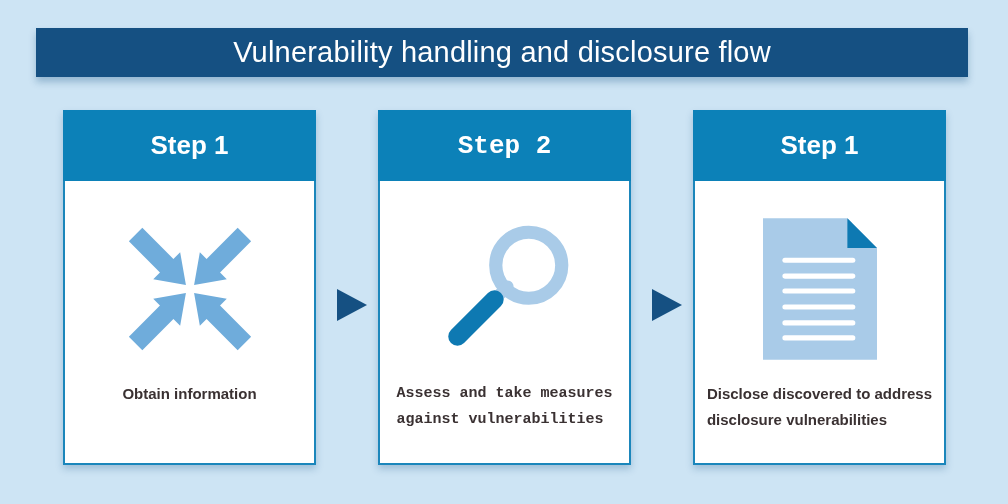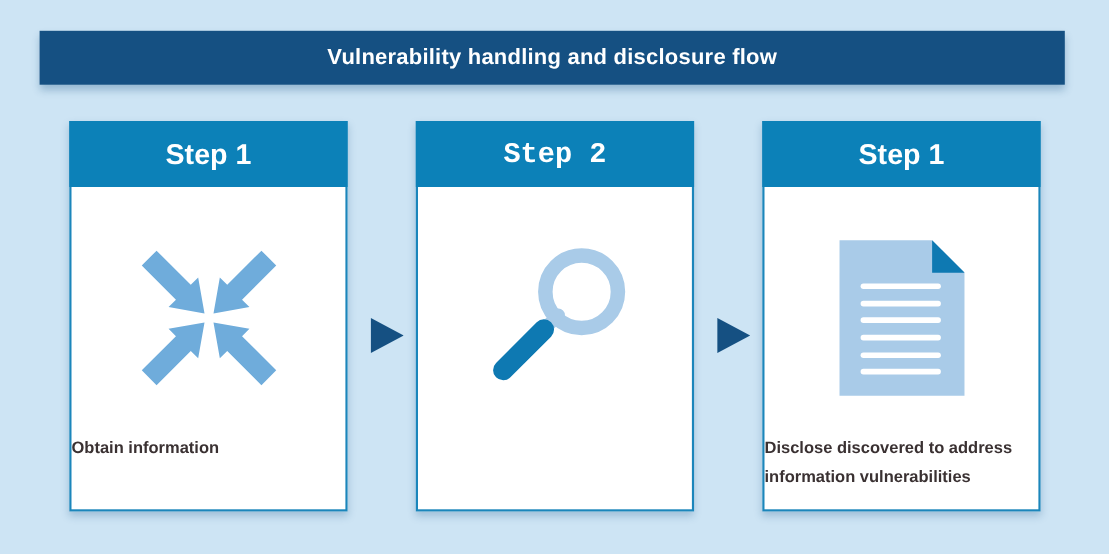--- a/index.html
+++ b/index.html
@@ -17,59 +17,59 @@
   .title-bar {
     position: absolute;
     left: 36px; top: 28px;
     width: 932px; height: 49px;
     background: #155082;
     box-shadow: 0 5px 7px rgba(21, 80, 130, 0.30);
     display: flex; align-items: center; justify-content: center;
   }
   .title-bar .title-text {
     color: #ffffff;
-    font-size: 20px;
-    font-weight: 700;
+    font-size: 29px;
+    font-weight: 400;
     letter-spacing: 0.2px;
   }
   .step-box {
     position: absolute;
     top: 110px;
     width: 253px; height: 355px;
     background: #ffffff;
     border: 2px solid #1B86BB;
     box-sizing: border-box;
     box-shadow: 0 4px 7px rgba(21, 80, 130, 0.25);
   }
   .step-box.s1 { left: 63px; }
   .step-box.s2 { left: 378px; font-family: Liberation Mono, monospace; }
   .step-box.s3 { left: 693px; }
   .step-header {
     position: absolute;
     left: -2px; top: -2px;
-    width: 253px; height: 60px;
+    width: 253px; height: 71px;
     background: #0C81B8;
     display: flex; align-items: center; justify-content: center;
   }
   .step-header .step-label {
     color: #ffffff;
     font-size: 26px;
     font-weight: 700;
   }
   .icon-area {
     position: absolute;
     left: 0; top: 69px;
     width: 100%; height: 216px;
     display: flex; align-items: center; justify-content: center;
   }
   .caption {
     position: absolute;
-    left: 0; top: 283px;
+    left: 0; top: 269px;
     width: 100%;
-    display: flex; 
+    display: flex; justify-content: center;
   }
   .caption-inner {
     text-align: left;
     font-size: 15px;
     font-weight: 700;
     line-height: 26px;
     color: #3A3132;
   }
   .connector {
     position: absolute;
@@ -123,20 +123,26 @@
     <div class="step-header">
       <span class="step-label">Step 2</span>
     </div>
     <div class="icon-area">
       <svg width="132" height="132" viewBox="0 0 100 100">
         <circle cx="68" cy="32" r="25" fill="none" stroke="#A9CBE8" stroke-width="10"></circle>
         <line x1="52" y1="48" x2="45" y2="55" stroke="#A9CBE8" stroke-width="9" stroke-linecap="round"></line>
         <line x1="42" y1="58" x2="14" y2="86" stroke="#0E79B2" stroke-width="14" stroke-linecap="round"></line>
       </svg>
     </div>
+    <div class="caption">
+      <div class="caption-inner">
+        <div>Assess and take measures</div>
+        <div>against vulnerabilities</div>
+      </div>
+    </div>
   </div>
 
   <svg class="connector c2" viewBox="0 0 30 32">
     <polygon points="0,0 30,16 0,32" fill="#155082"></polygon>
   </svg>
 
   <div class="step-box s3">
     <div class="step-header">
       <span class="step-label">Step 1</span>
     </div>
@@ -148,18 +154,18 @@
         <rect x="17" y="48.4" width="64" height="4.5" rx="2.2" fill="#ffffff"></rect>
         <rect x="17" y="61.5" width="64" height="4.5" rx="2.2" fill="#ffffff"></rect>
         <rect x="17" y="75.5" width="64" height="4.5" rx="2.2" fill="#ffffff"></rect>
         <rect x="17" y="89.5" width="64" height="4.5" rx="2.2" fill="#ffffff"></rect>
         <rect x="17" y="102.6" width="64" height="4.5" rx="2.2" fill="#ffffff"></rect>
       </svg>
     </div>
     <div class="caption">
       <div class="caption-inner">
         <div>Disclose discovered to address</div>
-        <div>information vulnerabilities</div>
+        <div>disclosure vulnerabilities</div>
       </div>
     </div>
   </div>
 
 </div>
 
 </body></html>

